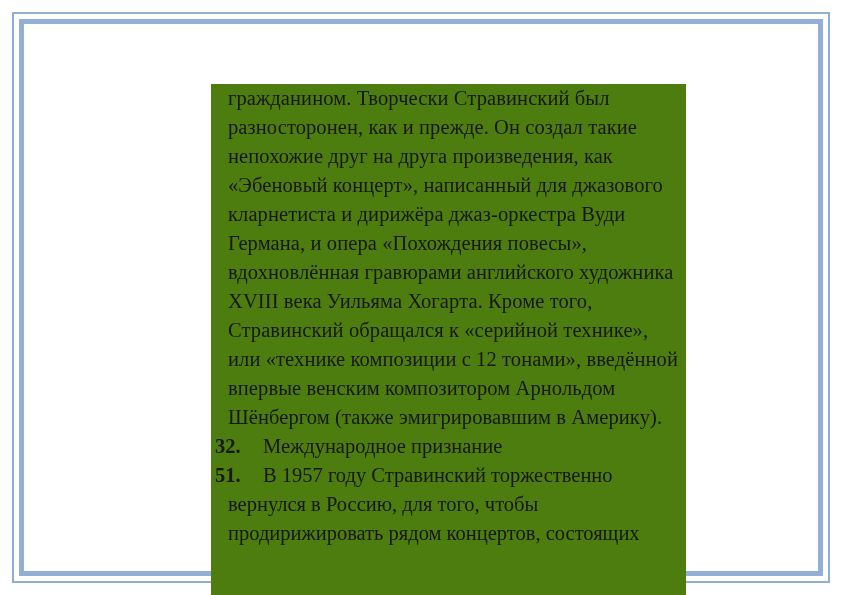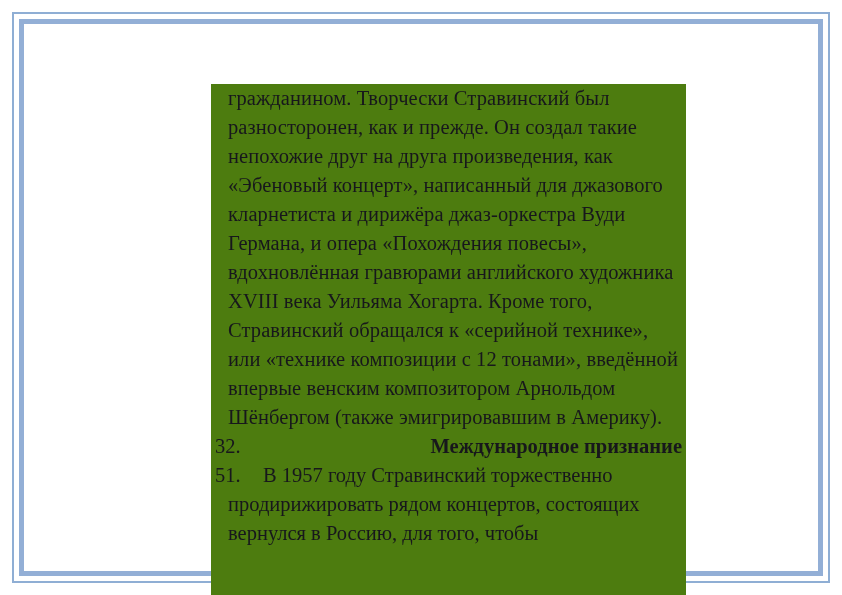--- a/index.html
+++ b/index.html
@@ -72,27 +72,28 @@
     font-size: 20.5px;
     line-height: 29px;
     color: #17171c;
     padding: 0 4px 0 2px;
   }
   .list-num {
     flex: 0 0 auto;
     width: 50px;
     padding-left: 2px;
     box-sizing: border-box;
+    font-weight: bold;
   }
   .list-text {
     flex: 1 1 auto;
     padding-left: 0px;
     text-indent: 0;
   }
-  .list-text.bold { font-weight: bold; text-align: right; }
+  .list-text.bold { font-weight: normal; }
 
   
   .cont {
     margin: 0;
     padding: 0 4px 0 17px;
     font-size: 20.5px;
     line-height: 29px;
     color: #17171c;
   }
 </style>
@@ -111,18 +112,18 @@
     <div class="list-row">
       <span class="list-num">32.</span>
       <span class="list-text bold">Международное признание</span>
     </div>
 
     <div class="list-row">
       <span class="list-num">51.</span>
       <span class="list-text">В 1957 году Стравинский торжественно</span>
     </div>
 
+    <p class="cont">вернулся в Россию, для того, чтобы</p>
+
     <p class="cont">продирижировать рядом концертов, состоящих</p>
-
-    <p class="cont">вернулся в Россию, для того, чтобы</p>
 
   </div>
 </div>
 
 </body></html>

